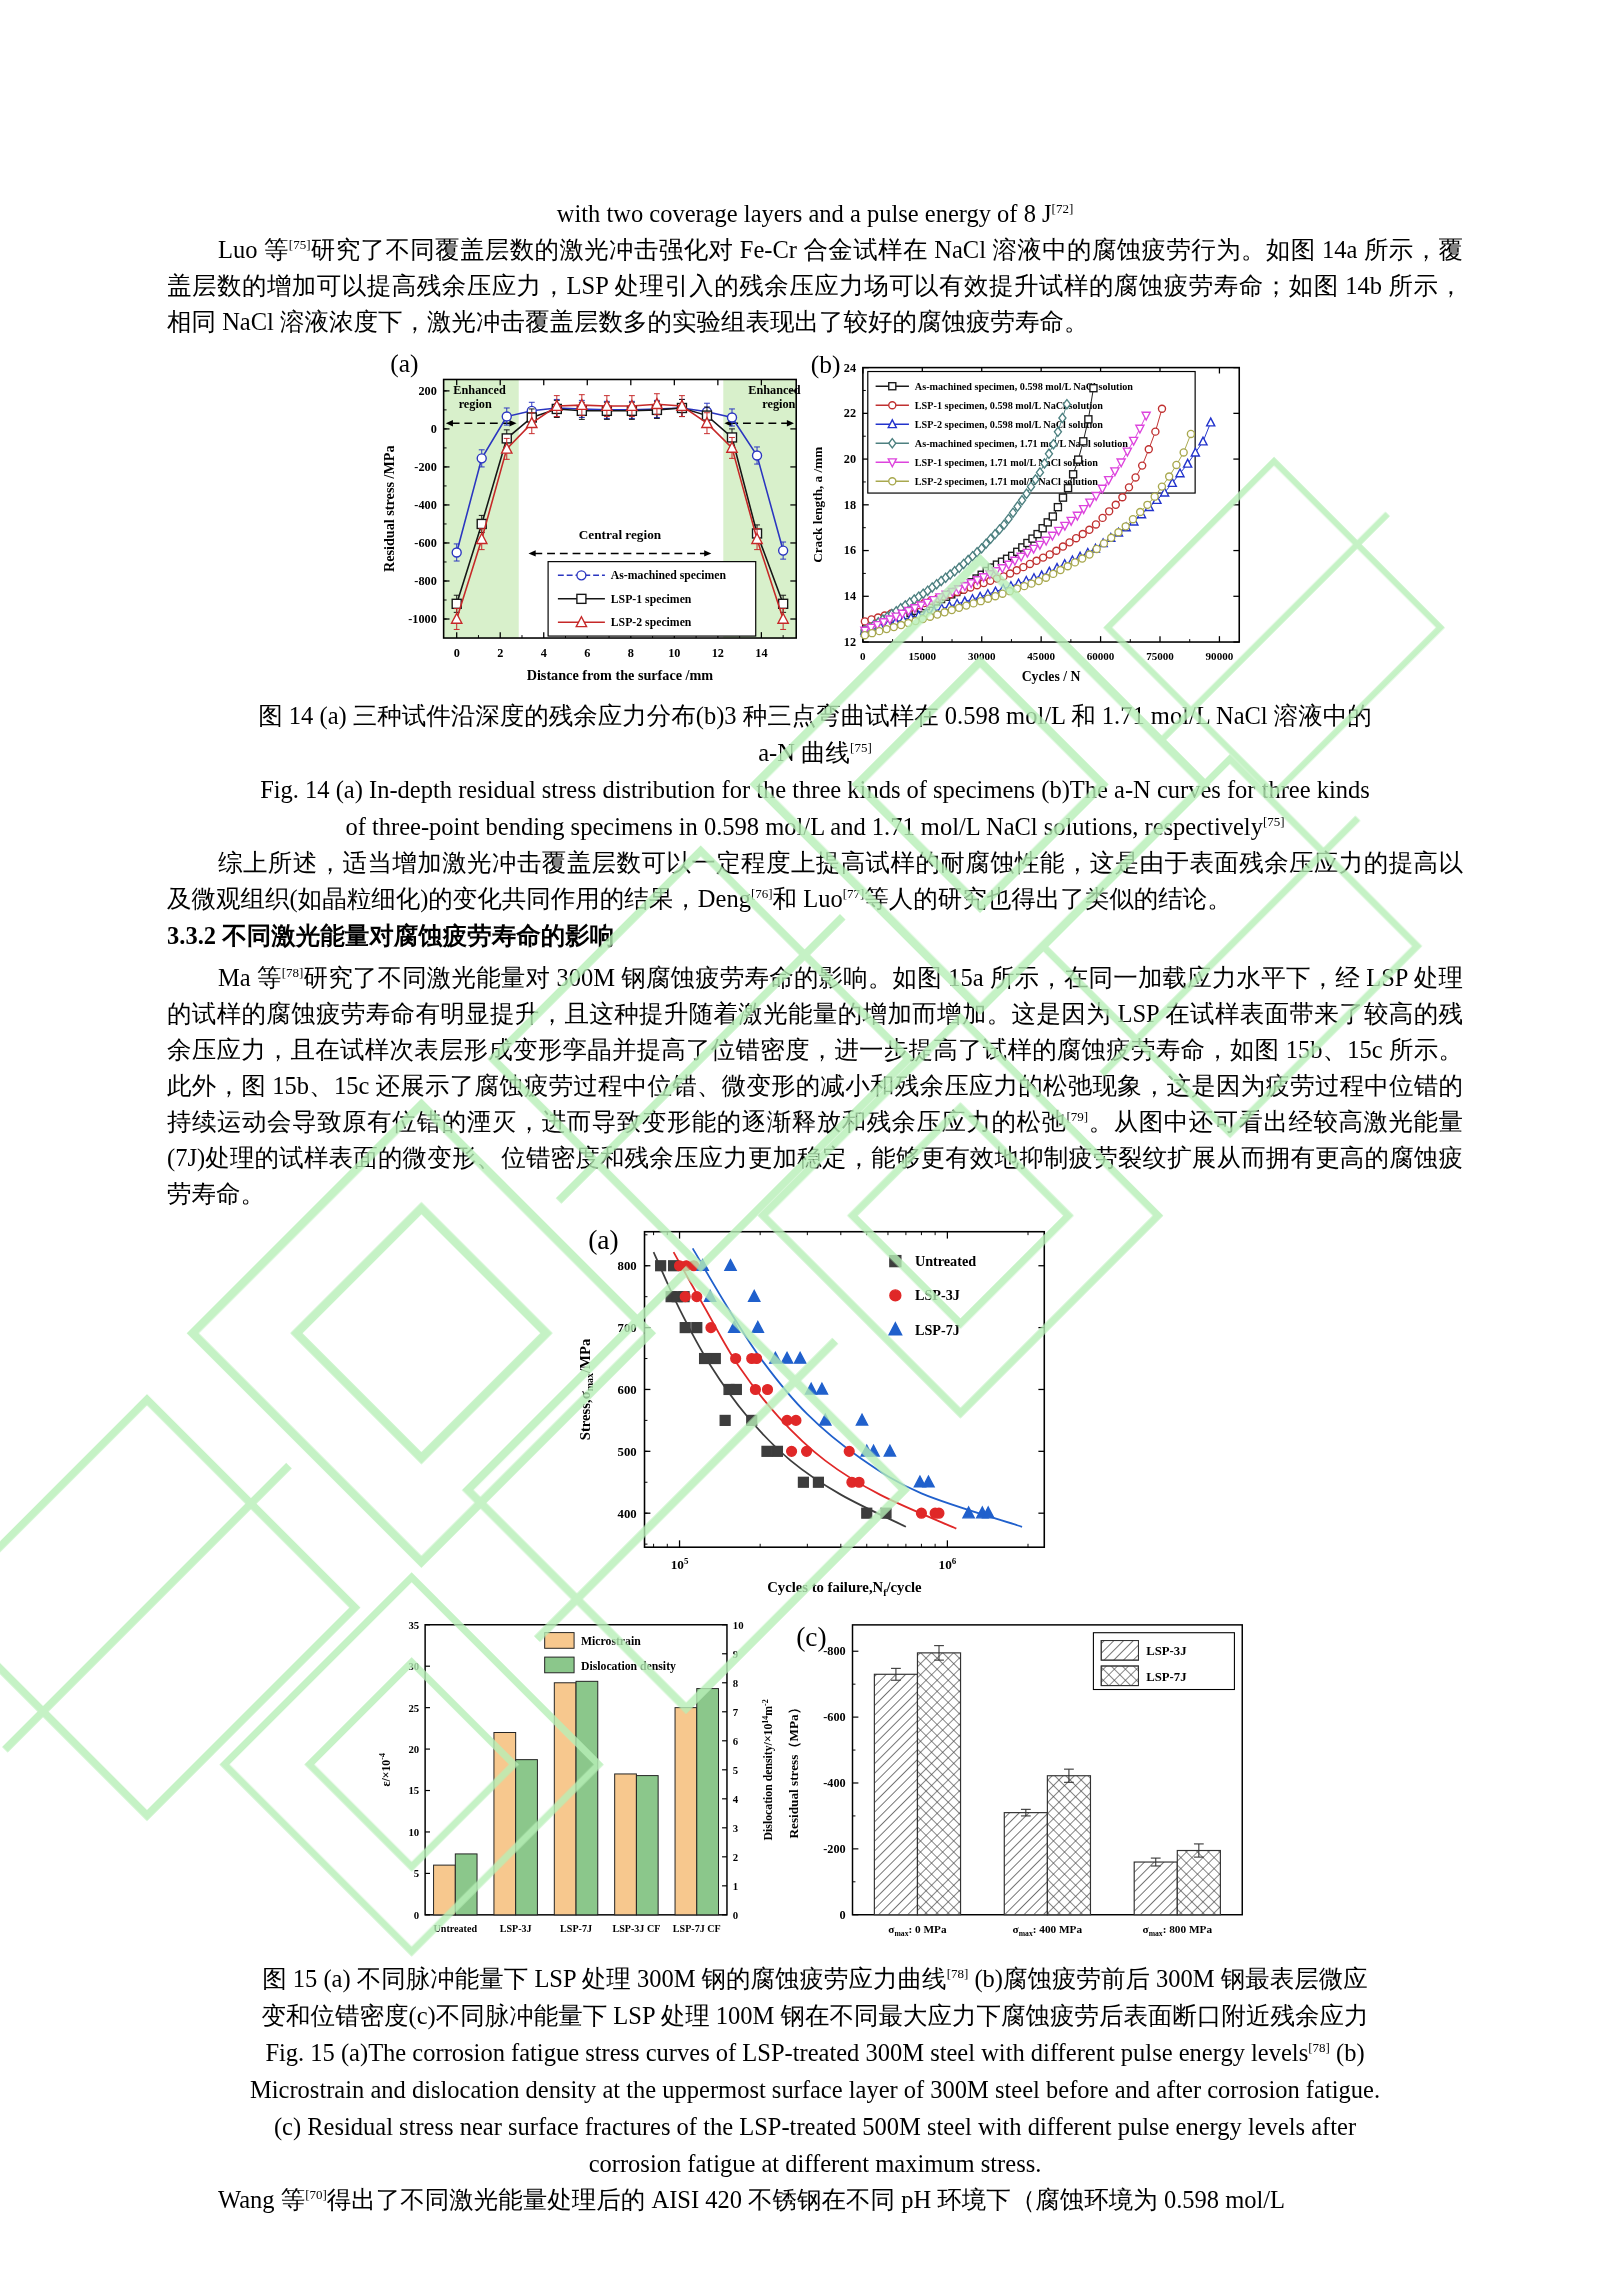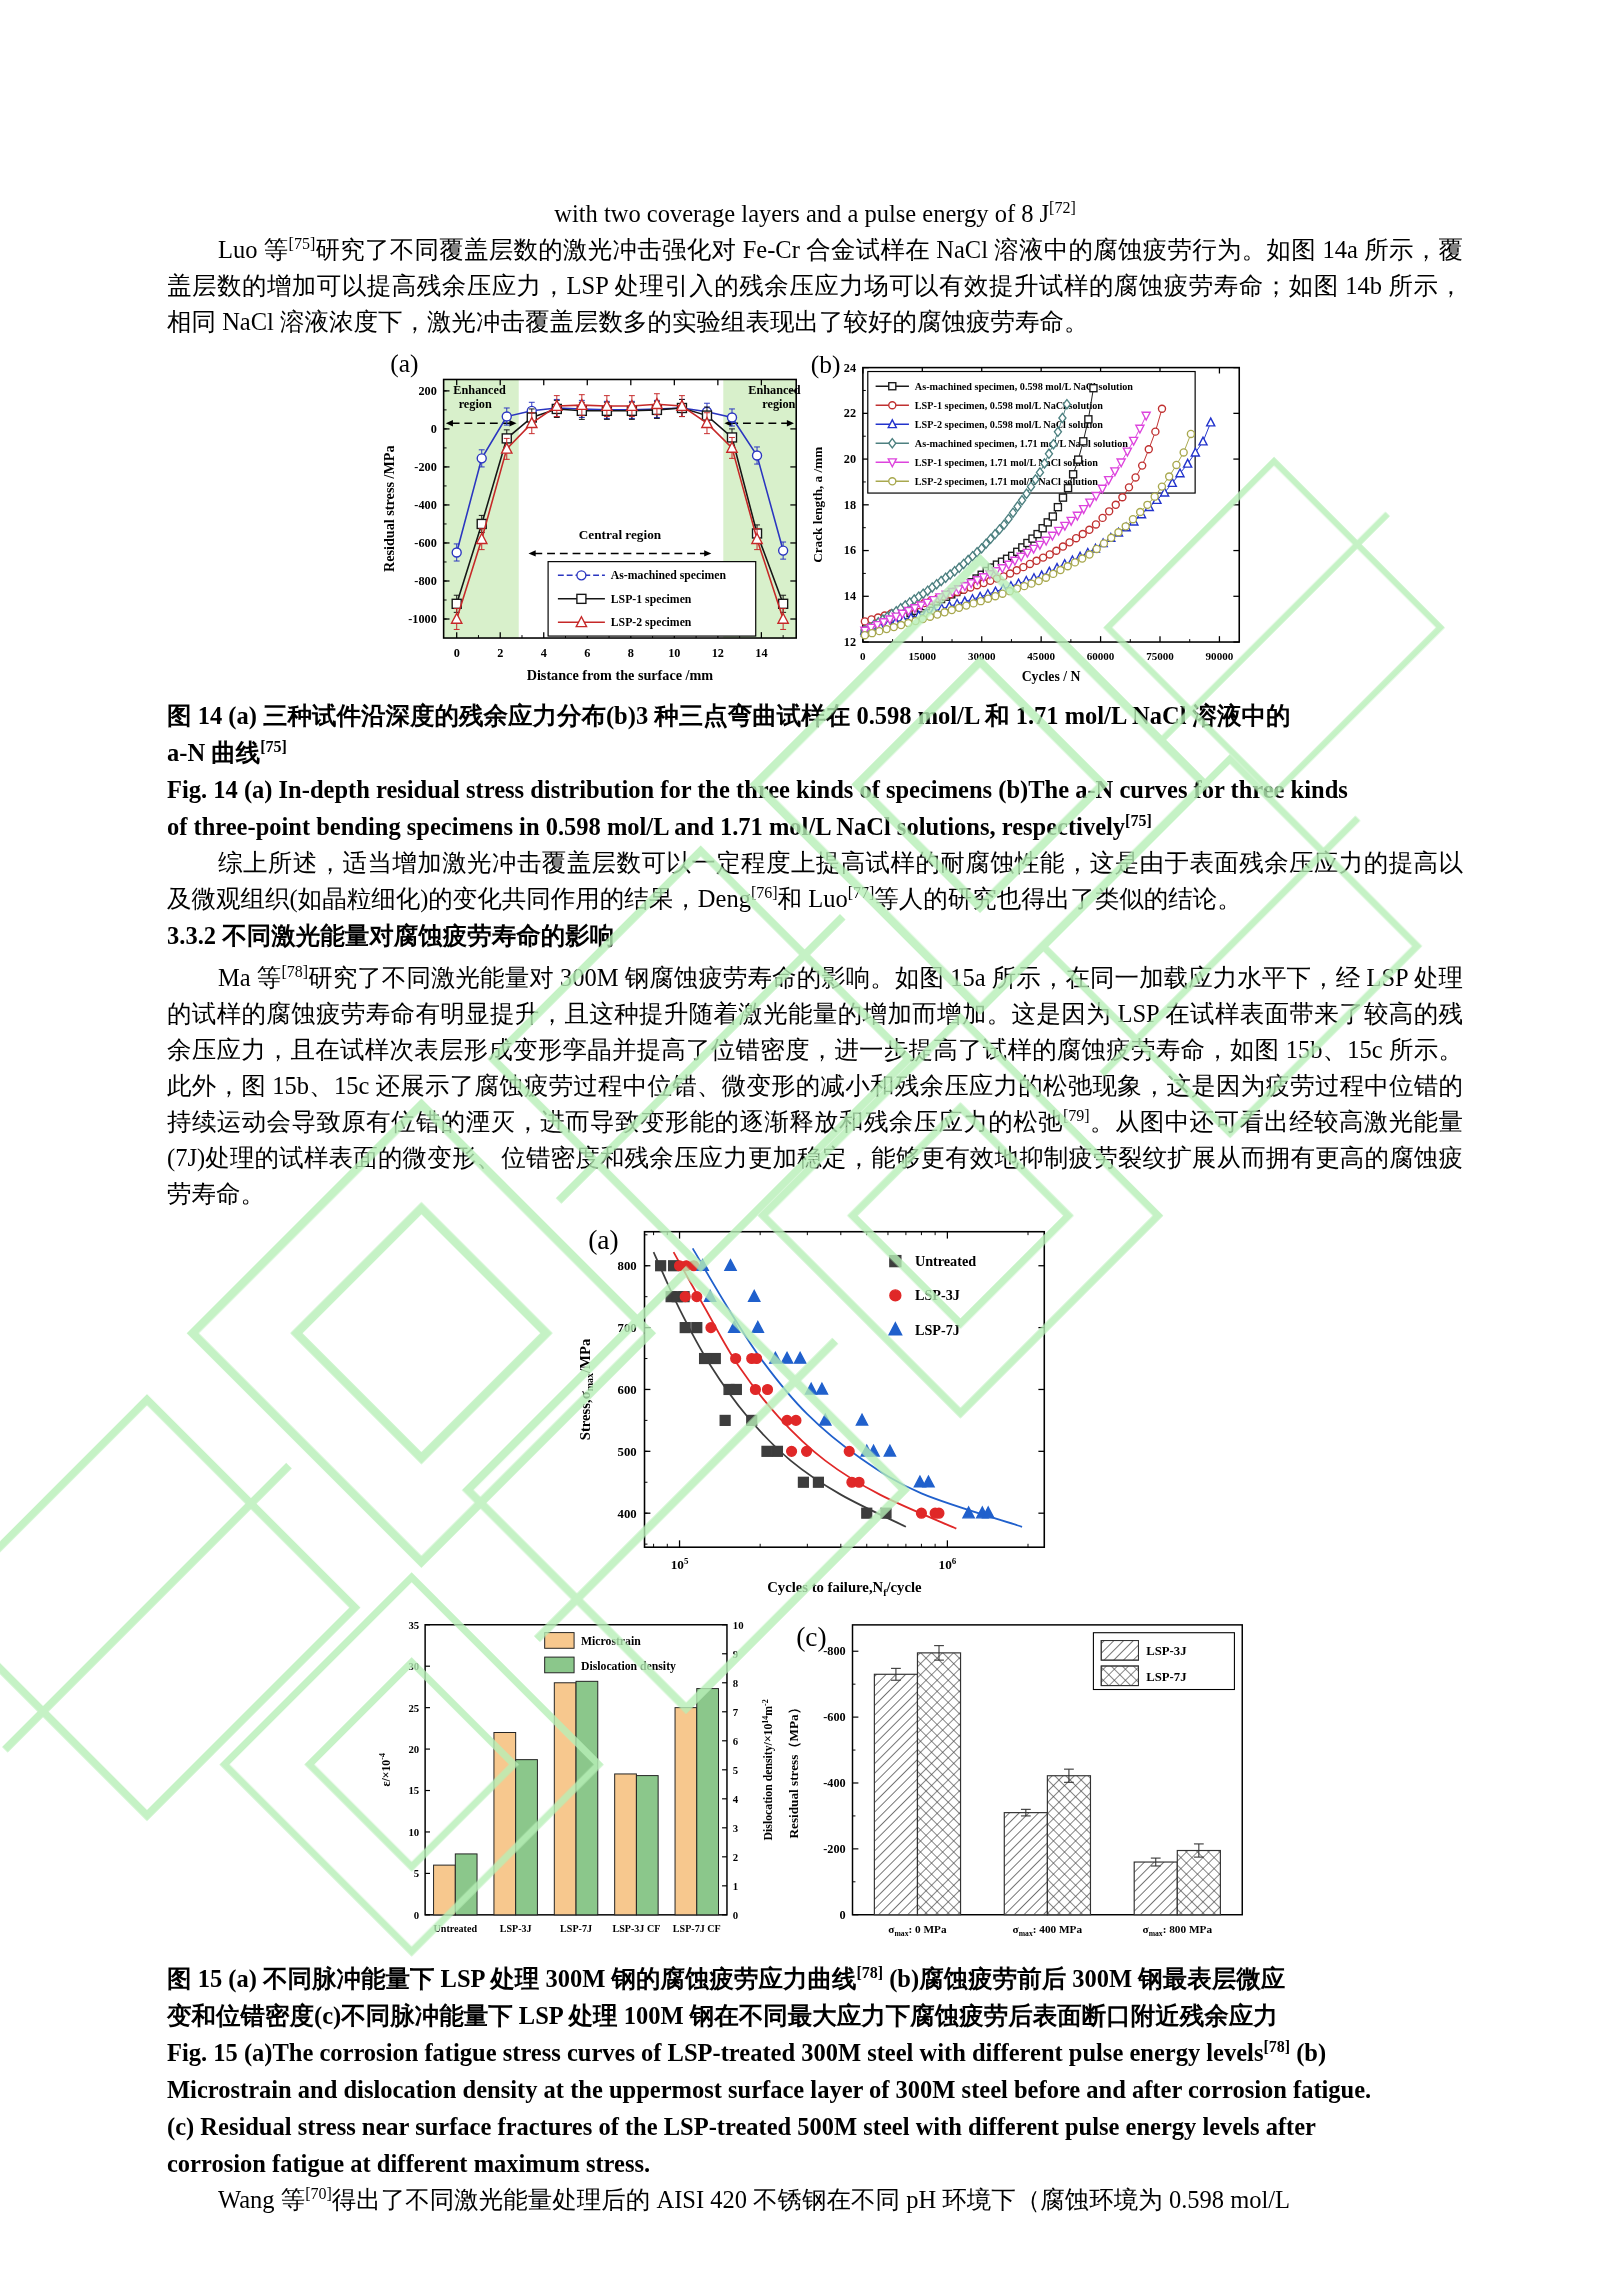--- a/index.html
+++ b/index.html
@@ -2,23 +2,23 @@
 <html><head>
 <meta charset="utf-8">
 <style>
   html,body{margin:0;padding:0;background:#e8e8e8;}
   .page{position:relative;width:1621px;height:2293px;background:#ffffff;margin:0 auto;
         font-family:"Liberation Serif",serif;color:#000;overflow:hidden;}
   .content{position:absolute;left:167px;top:196px;width:1296px;z-index:1;}
   .para{font-size:24.5px;line-height:36px;text-align:justify;margin:0;}
   .indent{text-indent:51px;}
   .center{text-align:center;}
-  sup{font-size:16px;line-height:0;}
+  sup{font-size:13px;line-height:0;}
   h3.sec{font-size:24.5px;font-weight:bold;margin:2px 0 8px 0;}
-  .caption{font-size:24.5px;line-height:37px;font-weight:bold;}
+  .caption{text-align:center;font-size:24.5px;line-height:37px;}
   .figrow{display:flex;justify-content:center;align-items:flex-start;margin:7.8px 0 3.9px 0;gap:2px;}
   .figcenter{display:flex;justify-content:center;margin:5.9px 0 2px 0;}
   svg.chart{display:block;}
   .watermark{position:absolute;left:0;top:0;z-index:5;pointer-events:none;}
 </style>
 </head>
 <body>
 
 <div class="page">
 

